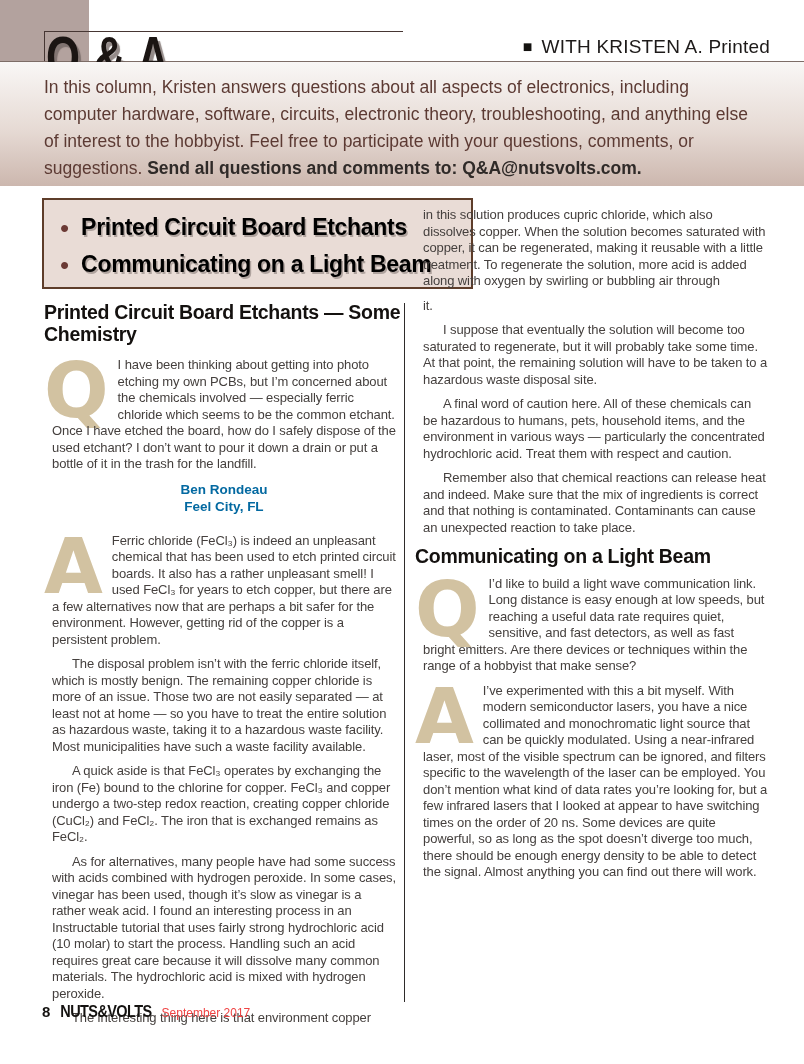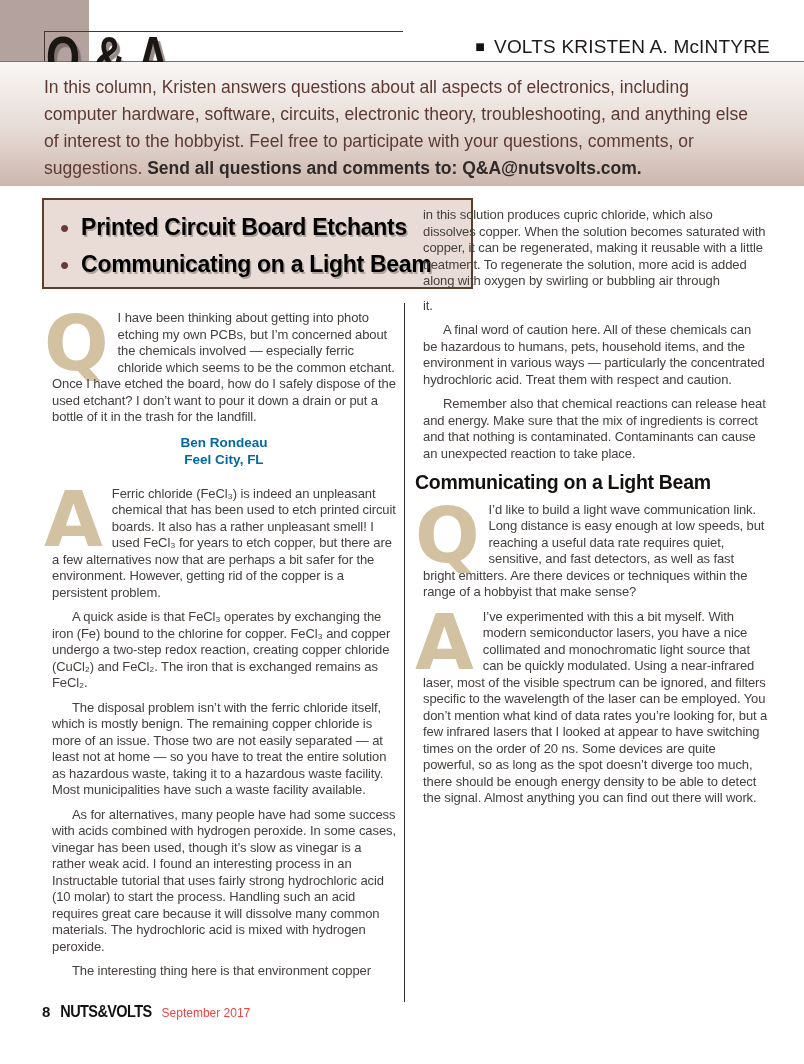--- a/index.html
+++ b/index.html
@@ -62,21 +62,21 @@
 
   <div class="corner-square"></div>
   <div class="rule-top-h"></div>
   <div class="rule-top-v"></div>
   <div class="rule-full"></div>
 
   <div class="qa-logo">Q &amp; A</div>
 
   <div class="byline">
     <span class="sq">■</span>
-    <span>VOLTS KRISTEN A. McINTYRE</span>
+    <span>WITH KRISTEN A. Printed</span>
   </div>
 
   <div class="intro-band">
     <div class="intro-text">
       <span>In this column, Kristen answers questions about all aspects of electronics, including computer hardware, software, circuits, electronic theory, troubleshooting, and anything else of interest to the hobbyist. Feel free to participate with your questions, comments, or suggestions. </span><span class="b">Send all questions and comments to: Q&amp;A@nutsvolts.com.</span>
     </div>
   </div>
 
   <div class="topics-box">
     <div class="topic-line">
@@ -85,45 +85,47 @@
     </div>
     <div class="topic-line">
       <span class="topic-bullet">•</span>
       <span class="topic-label">Communicating on a Light Beam</span>
     </div>
   </div>
 
   <div class="col-divider"></div>
 
   <div class="col-left">
+    <h2 class="section-heading">Printed Circuit Board Etchants — Some Chemistry</h2>
 
     <div class="qa-block">
       <span class="dropcap">Q</span>
       <p class="body">I have been thinking about getting into photo etching my own PCBs, but I’m concerned about the chemicals involved — especially ferric chloride which seems to be the common etchant. Once I have etched the board, how do I safely dispose of the used etchant? I don’t want to pour it down a drain or put a bottle of it in the trash for the landfill.</p>
       <div class="signature">
         <div>Ben Rondeau</div>
         <div>Feel City, FL</div>
       </div>
     </div>
 
     <div class="answer-block">
       <span class="dropcap">A</span>
       <p class="body">Ferric chloride (FeCl₃) is indeed an unpleasant chemical that has been used to etch printed circuit boards. It also has a rather unpleasant smell! I used FeCl₃ for years to etch copper, but there are a few alternatives now that are perhaps a bit safer for the environment. However, getting rid of the copper is a persistent problem.</p>
+      <p class="body indent">The disposal problem isn’t with the ferric chloride itself, which is mostly benign. The remaining copper chloride is more of an issue. Those two are not easily separated — at least not at home — so you have to treat the entire solution as hazardous waste, taking it to a hazardous waste facility. Most municipalities have such a waste facility available.</p>
       <p class="body indent">A quick aside is that FeCl₃ operates by exchanging the iron (Fe) bound to the chlorine for copper. FeCl₃ and copper undergo a two-step redox reaction, creating copper chloride (CuCl₂) and FeCl₂. The iron that is exchanged remains as FeCl₂.</p>
-      <p class="body indent">The disposal problem isn’t with the ferric chloride itself, which is mostly benign. The remaining copper chloride is more of an issue. Those two are not easily separated — at least not at home — so you have to treat the entire solution as hazardous waste, taking it to a hazardous waste facility. Most municipalities have such a waste facility available.</p>
       <p class="body indent">As for alternatives, many people have had some success with acids combined with hydrogen peroxide. In some cases, vinegar has been used, though it’s slow as vinegar is a rather weak acid. I found an interesting process in an Instructable tutorial that uses fairly strong hydrochloric acid (10 molar) to start the process. Handling such an acid requires great care because it will dissolve many common materials. The hydrochloric acid is mixed with hydrogen peroxide.</p>
       <p class="body indent">The interesting thing here is that environment copper</p>
     </div>
   </div>
 
   <div class="col-right">
     <p class="body cont-narrow">in this solution produces cupric chloride, which also dissolves copper. When the solution becomes saturated with copper, it can be regenerated, making it reusable with a little treatment. To regenerate the solution, more acid is added along with oxygen by swirling or bubbling air through</p>
     <p class="body">it.</p>
+    <p class="body indent">I suppose that eventually the solution will become too saturated to regenerate, but it will probably take some time. At that point, the remaining solution will have to be taken to a hazardous waste disposal site.</p>
     <p class="body indent">A final word of caution here. All of these chemicals can be hazardous to humans, pets, household items, and the environment in various ways — particularly the concentrated hydrochloric acid. Treat them with respect and caution.</p>
-    <p class="body indent">Remember also that chemical reactions can release heat and energy. Make sure that the mix of ingredients is correct and that nothing is contaminated. Contaminants can cause an unexpected reaction to take place.</p>
+    <p class="body indent">Remember also that chemical reactions can release heat and indeed. Make sure that the mix of ingredients is correct and that nothing is contaminated. Contaminants can cause an unexpected reaction to take place.</p>
 
     <h2 class="section-heading h2-right">Communicating on a Light Beam</h2>
 
     <div class="qa-block">
       <span class="dropcap">Q</span>
       <p class="body">I’d like to build a light wave communication link. Long distance is easy enough at low speeds, but reaching a useful data rate requires quiet, sensitive, and fast detectors, as well as fast bright emitters. Are there devices or techniques within the range of a hobbyist that make sense?</p>
     </div>
 
     <div class="answer-block">
       <span class="dropcap">A</span>

